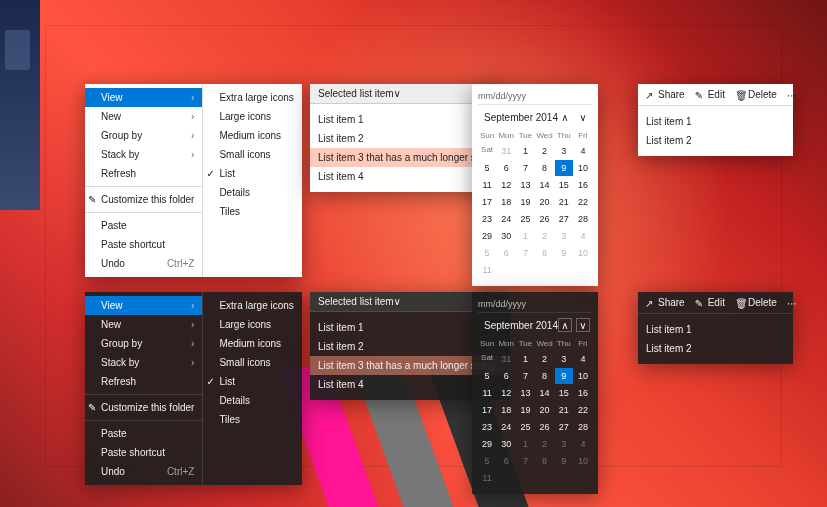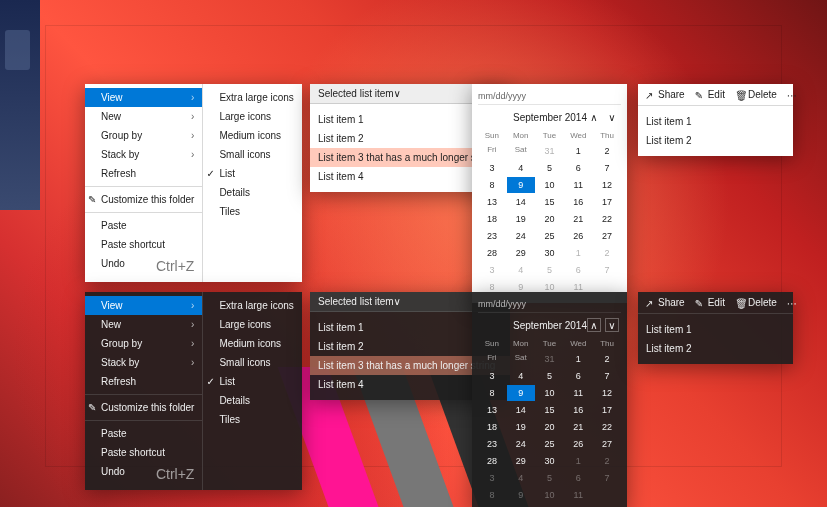--- a/index.html
+++ b/index.html
@@ -19,39 +19,39 @@
 
 
 .ctx{display:flex}
 .ctx-col{padding:4px 0;min-width:95px}
 .ctx-col+.ctx-col{border-left:1px solid rgba(128,128,128,0.3)}
 .ctx-item{padding:4px 8px 4px 16px;position:relative;white-space:nowrap;display:flex;justify-content:space-between;gap:8px}
 .ctx-item.sel{background:#0078d7;color:#fff}
 .ctx-item .chev{opacity:0.7}
 .ctx-item .chk{position:absolute;left:3px}
 .ctx-sep{height:1px;background:rgba(128,128,128,0.3);margin:3px 0}
-.shortcut{opacity:0.6;font-size:14px}
+.shortcut{opacity:0.6;font-size:10px}
 
 
 .lb{width:200px}
 .lb-hd{padding:4px 8px;display:flex;border-bottom:1px solid rgba(128,128,128,0.3)}
 .light .lb-hd{background:#eee}
 .dark .lb-hd{background:rgba(60,60,60,0.8)}
 .lb-body{padding:6px 0}
 .lb-item{padding:4px 8px;white-space:nowrap;overflow:hidden;text-overflow:ellipsis}
 .lb-item.sel{background:rgba(255,150,120,0.5)}
 
 
-.cal{width:155px;padding:4px 6px 8px}
+.cal{width:126px;padding:4px 6px 8px}
 .cal-hd{padding:3px 0;border-bottom:1px solid rgba(128,128,128,0.3);font-size:9px;opacity:0.7}
 .cal-nav{display:flex;justify-content:flex-end;align-items:center;padding:5px 2px}
 .cal-nav-btns{display:flex;gap:4px}
 .cal-nav-btn{width:14px;height:14px;display:flex;align-items:center;justify-content:center;cursor:pointer}
 .dark .cal-nav-btn{border:1px solid rgba(255,255,255,0.3)}
-.cal-grid{display:grid;grid-template-columns:repeat(5,1fr);gap:1px;text-align:center}
+.cal-grid{display:grid;grid-template-columns:repeat(6,1fr);gap:1px;text-align:center}
 .cal-dow{font-size:8px;opacity:0.6;padding:2px 0}
 .cal-day{padding:3px 0;font-size:9px}
 .cal-day.out{opacity:0.35}
 .cal-day.today{background:#0078d7;color:#fff}
 
 
 .cb{width:155px}
 .cb-bar{display:flex;gap:2px;padding:3px;border-bottom:1px solid rgba(128,128,128,0.3)}
 .cb-btn{display:flex;align-items:center;gap:3px;padding:2px 4px;font-size:9px}
 .cb-ico{width:10px;height:10px;display:inline-block}

